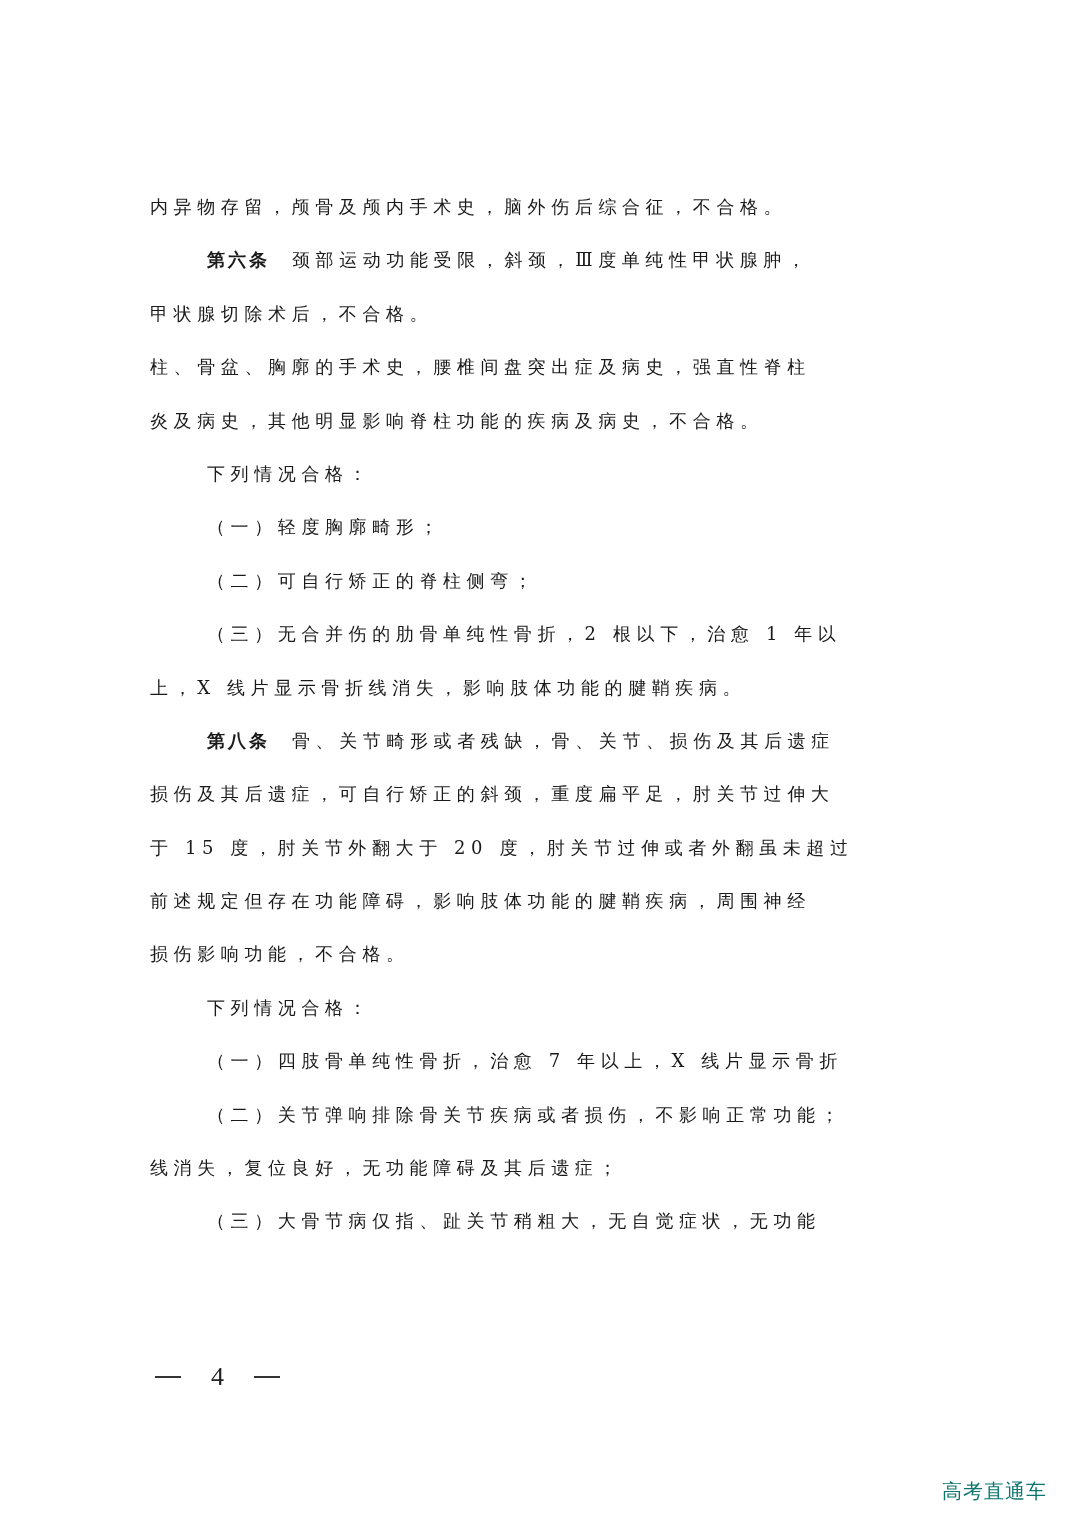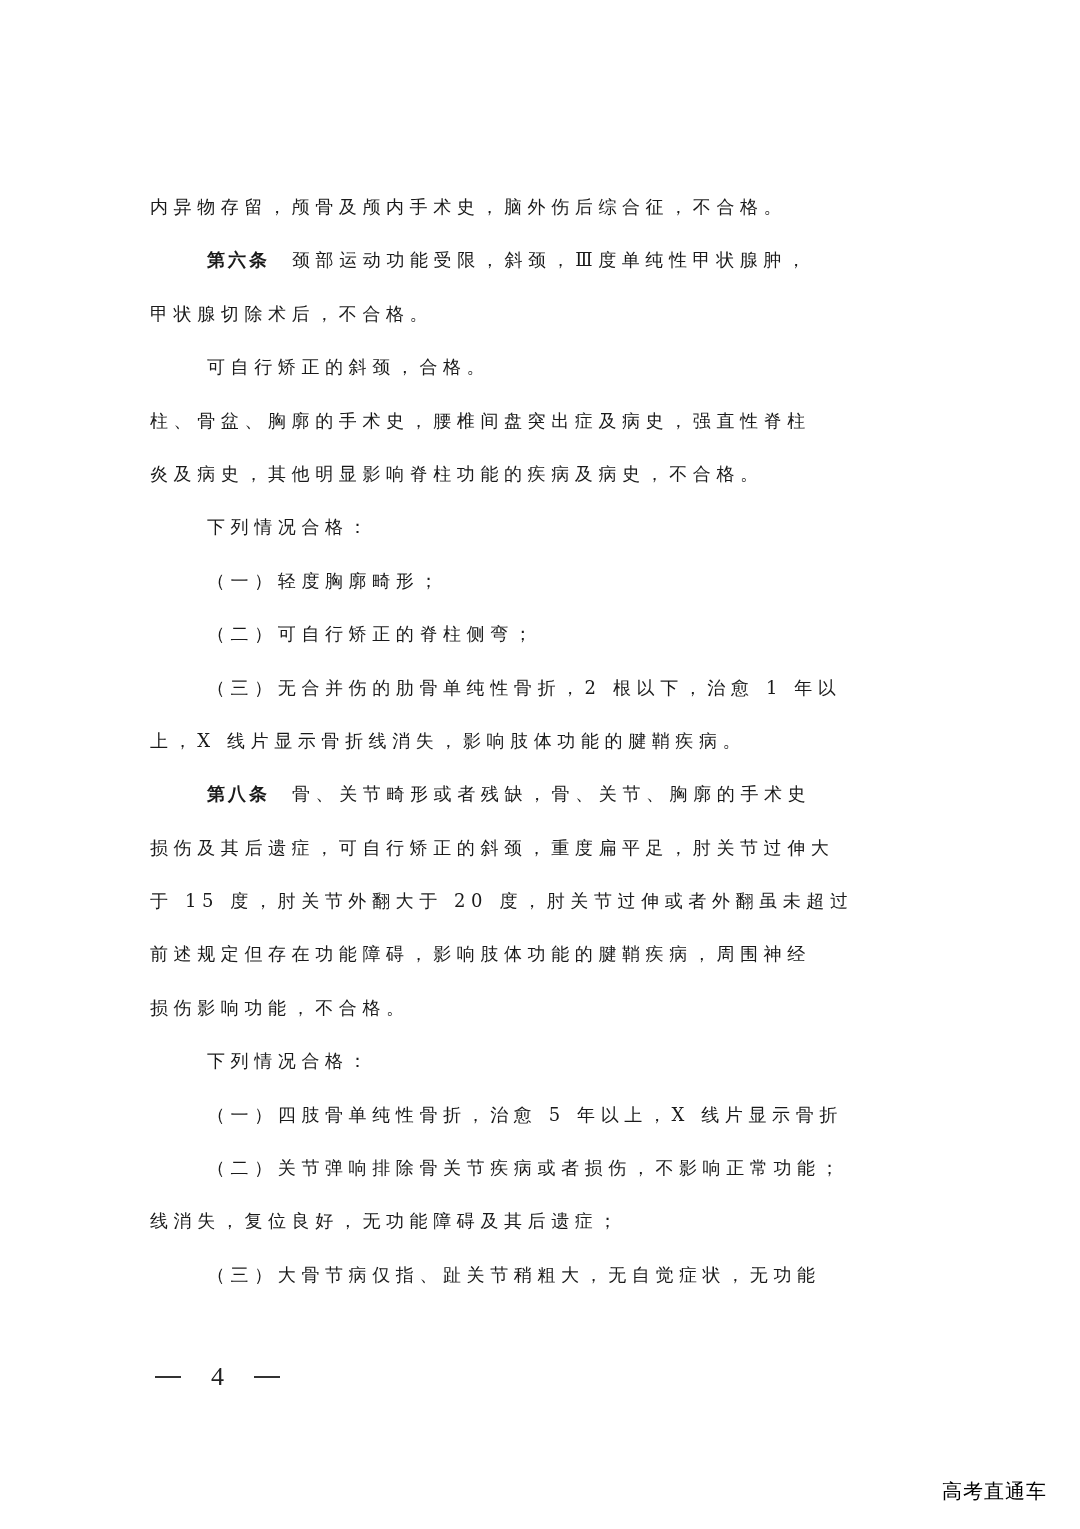--- a/index.html
+++ b/index.html
@@ -15,47 +15,46 @@
   }
   .indent { padding-left: 57px; }
   .article-no { font-weight: bold; letter-spacing: 3px; font-family: Liberation Mono, monospace; margin-right: 22px; }
   .page-number {
     position: absolute; left: 155px; top: 1362px; font-size: 26px; color: #222;
     font-family: "Liberation Serif", serif; display: flex; align-items: center;
   }
   .dash { display: inline-block; width: 26px; height: 1.5px; background: #333; }
   .pnum { margin: 0 30px; }
   .watermark {
-    position: absolute; left: 942px; top: 1478px; font-size: 20px; color: #000000;
+    position: absolute; left: 942px; top: 1478px; font-size: 20px; color: #0f766e;
     font-family: "DejaVu Sans", "Liberation Sans", sans-serif; letter-spacing: 1px;
   }
 </style>
 </head>
 <body>
 
 <div class="page">
   <div class="body-text">
     <div class="line"><span>内异物存留，颅骨及颅内手术史，脑外伤后综合征，不合格。</span></div>
     <div class="line indent"><span class="article-no">第六条</span><span>颈部运动功能受限，斜颈，Ⅲ度单纯性甲状腺肿，</span></div>
     <div class="line"><span>甲状腺切除术后，不合格。</span></div>
-    <div class="line indent"><span>可自行矫正的斜颈，合格。</span></div>
     <div class="line"><span>柱、骨盆、胸廓的手术史，腰椎间盘突出症及病史，强直性脊柱</span></div>
     <div class="line"><span>炎及病史，其他明显影响脊柱功能的疾病及病史，不合格。</span></div>
     <div class="line indent"><span>下列情况合格：</span></div>
     <div class="line indent"><span>（一）轻度胸廓畸形；</span></div>
     <div class="line indent"><span>（二）可自行矫正的脊柱侧弯；</span></div>
     <div class="line indent"><span>（三）无合并伤的肋骨单纯性骨折，2 根以下，治愈 1 年以</span></div>
     <div class="line"><span>上，X 线片显示骨折线消失，影响肢体功能的腱鞘疾病。</span></div>
-    <div class="line indent"><span class="article-no">第八条</span><span>骨、关节畸形或者残缺，骨、关节、胸廓的手术史</span></div>
+    <div class="line indent"><span class="article-no">第八条</span><span>骨、关节畸形或者残缺，骨、关节、损伤及其后遗症</span></div>
     <div class="line"><span>损伤及其后遗症，可自行矫正的斜颈，重度扁平足，肘关节过伸大</span></div>
     <div class="line"><span>于 15 度，肘关节外翻大于 20 度，肘关节过伸或者外翻虽未超过</span></div>
     <div class="line"><span>前述规定但存在功能障碍，影响肢体功能的腱鞘疾病，周围神经</span></div>
     <div class="line"><span>损伤影响功能，不合格。</span></div>
     <div class="line indent"><span>下列情况合格：</span></div>
-    <div class="line indent"><span>（一）四肢骨单纯性骨折，治愈 5 年以上，X 线片显示骨折</span></div>
+    <div class="line indent"><span>（一）四肢骨单纯性骨折，治愈 7 年以上，X 线片显示骨折</span></div>
     <div class="line indent"><span>（二）关节弹响排除骨关节疾病或者损伤，不影响正常功能；</span></div>
     <div class="line"><span>线消失，复位良好，无功能障碍及其后遗症；</span></div>
     <div class="line indent"><span>（三）大骨节病仅指、趾关节稍粗大，无自觉症状，无功能</span></div>
   </div>
 
   <div class="page-number">
     <span class="dash"></span>
     <span class="pnum">4</span>
     <span class="dash"></span>
   </div>

